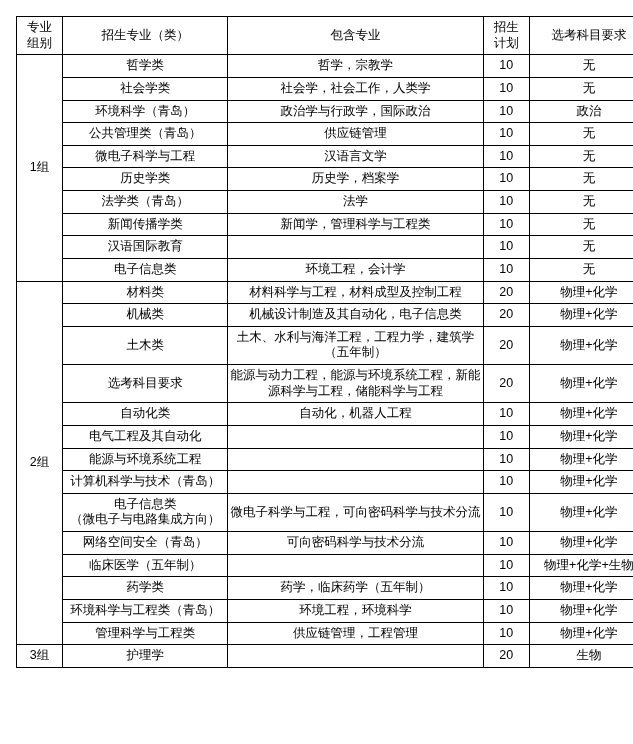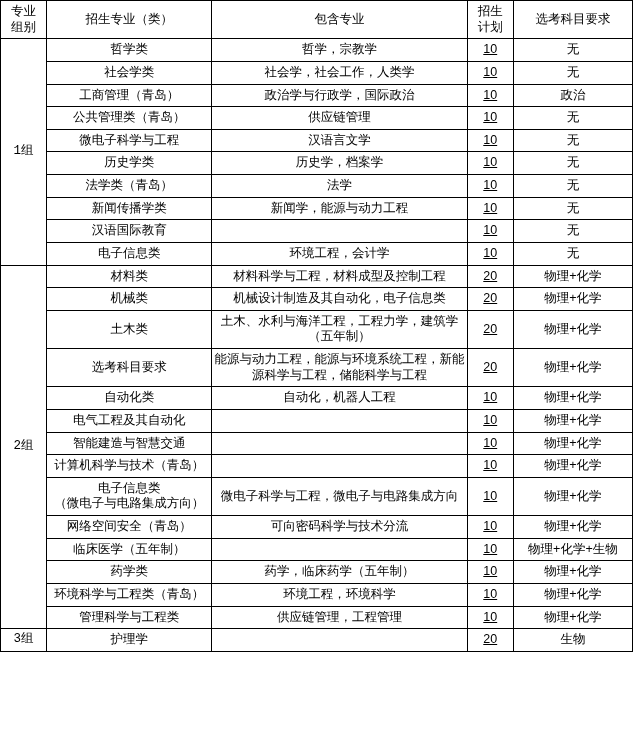--- a/index.html
+++ b/index.html
@@ -10,21 +10,21 @@
   body {
     width: 633px;
     height: 744px;
     font-family: "Liberation Sans", sans-serif;
     color: #000000;
   }
   .sheet {
     width: 571px;
     height: 744px;
     box-sizing: border-box;
-    padding: 0;
+    padding: 16px;
   }
   table.majors {
     border-collapse: collapse;
     width: 633px;
     table-layout: fixed;
   }
   table.majors td, table.majors th {
     border: 1px solid #000000;
     text-align: center;
     vertical-align: middle;
@@ -39,31 +39,29 @@
     padding: 4px 2px;
   }
   .col-group { width: 46px; }
   .col-major { width: 165px; }
   .col-contains { width: 255px; }
   .col-plan { width: 46px; }
   .col-subject { width: 119px; }
 
   td.group-cell {
     font-size: 12.5px;
-    font-family: Liberation Mono, monospace;
   }
   td.major-name {
     font-size: 12.5px;
   }
   td.contains {
     font-size: 12.5px;
   }
   td.plan {
     font-size: 12.5px;
-    text-decoration: underline;
   }
   td.subject {
     font-size: 12.5px;
   }
   .hdr-two-line {
     line-height: 1.2;
   }
 </style>
 </head>
 <body>
@@ -105,21 +103,21 @@
         <tr>
           <td class="major-name">
             <div>社会学类</div>
           </td>
           <td class="contains">社会学，社会工作，人类学</td>
           <td class="plan">10</td>
           <td class="subject">无</td>
         </tr>
         <tr>
           <td class="major-name">
-            <div>工商管理（青岛）</div>
+            <div>环境科学（青岛）</div>
           </td>
           <td class="contains">政治学与行政学，国际政治</td>
           <td class="plan">10</td>
           <td class="subject">政治</td>
         </tr>
         <tr>
           <td class="major-name">
             <div>公共管理类（青岛）</div>
           </td>
           <td class="contains">供应链管理</td>
@@ -147,21 +145,21 @@
             <div>法学类（青岛）</div>
           </td>
           <td class="contains">法学</td>
           <td class="plan">10</td>
           <td class="subject">无</td>
         </tr>
         <tr>
           <td class="major-name">
             <div>新闻传播学类</div>
           </td>
-          <td class="contains">新闻学，能源与动力工程</td>
+          <td class="contains">新闻学，管理科学与工程类</td>
           <td class="plan">10</td>
           <td class="subject">无</td>
         </tr>
         <tr>
           <td class="major-name">
             <div>汉语国际教育</div>
           </td>
           <td class="contains"></td>
           <td class="plan">10</td>
           <td class="subject">无</td>
@@ -218,40 +216,40 @@
         <tr>
           <td class="major-name">
             <div>电气工程及其自动化</div>
           </td>
           <td class="contains"></td>
           <td class="plan">10</td>
           <td class="subject">物理+化学</td>
         </tr>
         <tr>
           <td class="major-name">
-            <div>智能建造与智慧交通</div>
+            <div>能源与环境系统工程</div>
           </td>
           <td class="contains"></td>
           <td class="plan">10</td>
           <td class="subject">物理+化学</td>
         </tr>
         <tr>
           <td class="major-name">
             <div>计算机科学与技术（青岛）</div>
           </td>
           <td class="contains"></td>
           <td class="plan">10</td>
           <td class="subject">物理+化学</td>
         </tr>
         <tr>
           <td class="major-name">
             <div>电子信息类</div>
             <div>（微电子与电路集成方向）</div>
           </td>
-          <td class="contains">微电子科学与工程，微电子与电路集成方向</td>
+          <td class="contains">微电子科学与工程，可向密码科学与技术分流</td>
           <td class="plan">10</td>
           <td class="subject">物理+化学</td>
         </tr>
         <tr>
           <td class="major-name">
             <div>网络空间安全（青岛）</div>
           </td>
           <td class="contains">可向密码科学与技术分流</td>
           <td class="plan">10</td>
           <td class="subject">物理+化学</td>

